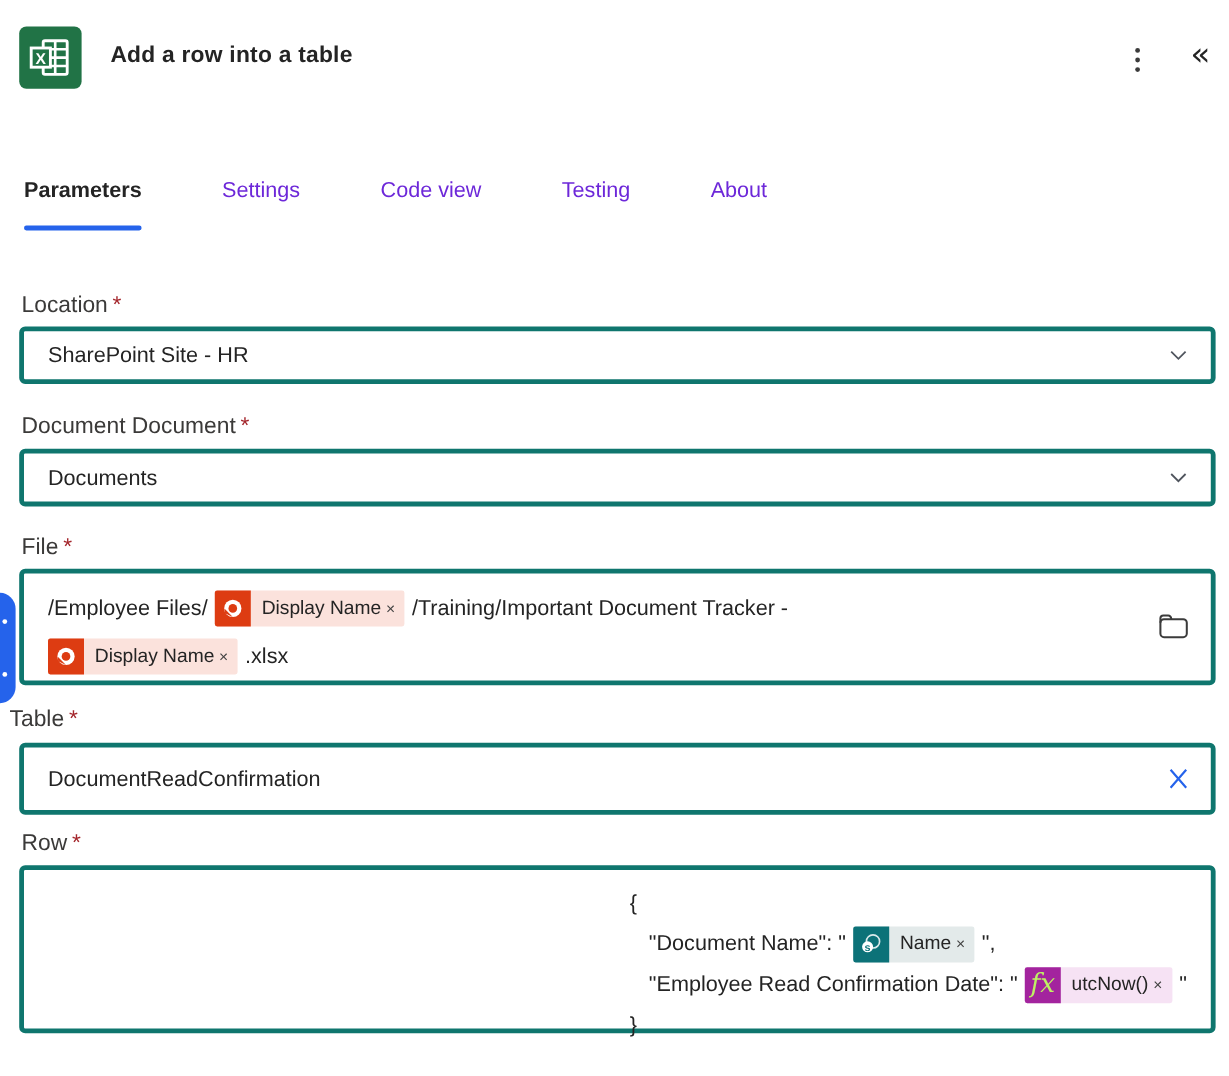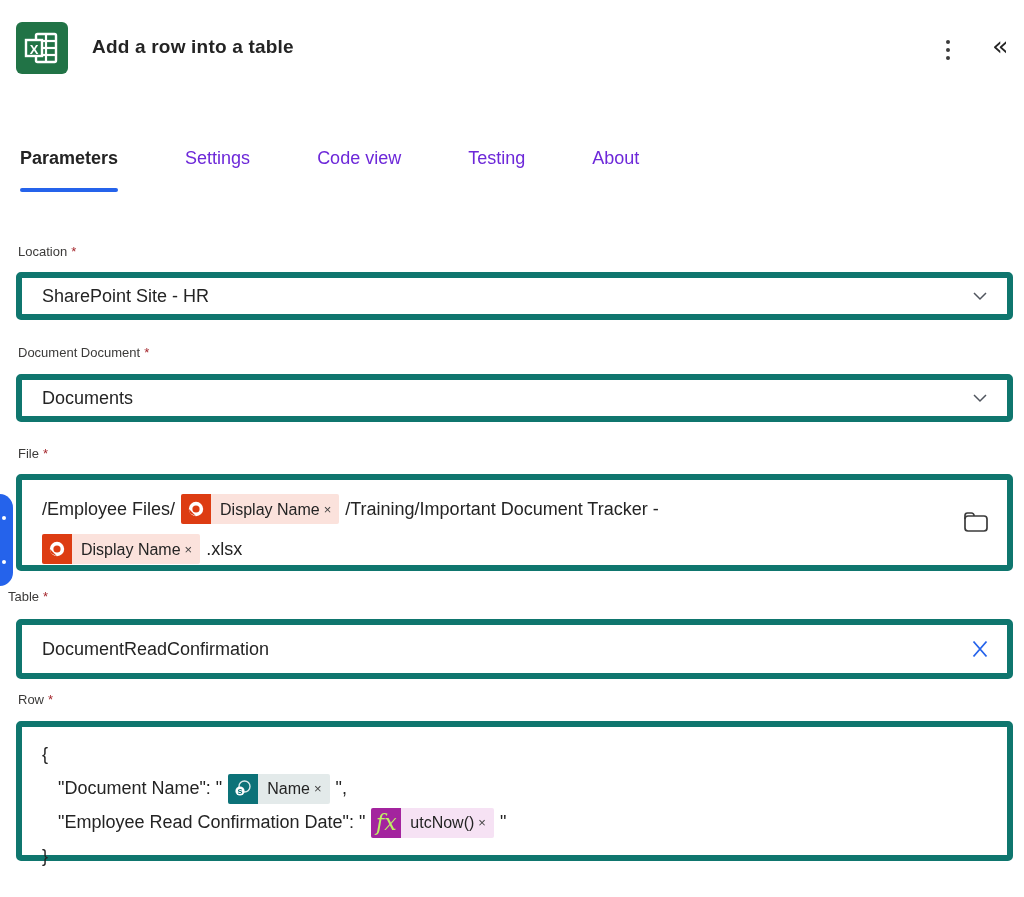--- a/index.html
+++ b/index.html
@@ -19,24 +19,24 @@
 
   
   .tabs { left:20px; top:148px; display:flex; gap:67px; }
   .tab { font-size:18px; color:#6d28d9; position:relative; cursor:pointer; padding-bottom:6px;
          background:none; border:none; font-family:inherit; }
   .tab.active { color:#242424; font-weight:700; }
   .tab.active::after { content:""; position:absolute; left:0; top:40px; width:100%; height:4px;
                        background:#2563eb; border-radius:2px; }
 
   
-  .field-label { font-size:13px; color:#3b3a39; }
+  .field-label { font-size:19px; color:#3b3a39; }
   .req { color:#a4262c; margin-left:4px; }
-  .box { position:absolute; left:16px; width:997px; border:6px solid #0f766e; border-radius:5px;
-         background:#fff; display:flex; align-items:center; padding:0 16px 0 20px; font-size:18px; }
+  .box { position:absolute; left:16px; width:997px; border:4px solid #0f766e; border-radius:5px;
+         background:#fff; display:flex; align-items:center; padding:0 16px 0 20px; font-size:18px;justify-content:flex-end; }
   .box .val { flex:1; color:#242424; }
   .chev { flex:none; }
 
   .lbl-location { left:18px; top:244px; }
   .box-location { top:272px; height:48px; }
   .lbl-library  { left:18px; top:345px; }
   .box-library  { top:374px; height:48px; }
   .lbl-file     { left:18px; top:446px; }
   .box-file     { top:474px; height:97px; align-items:stretch; }
   .lbl-table    { left:8px; top:589px; }

